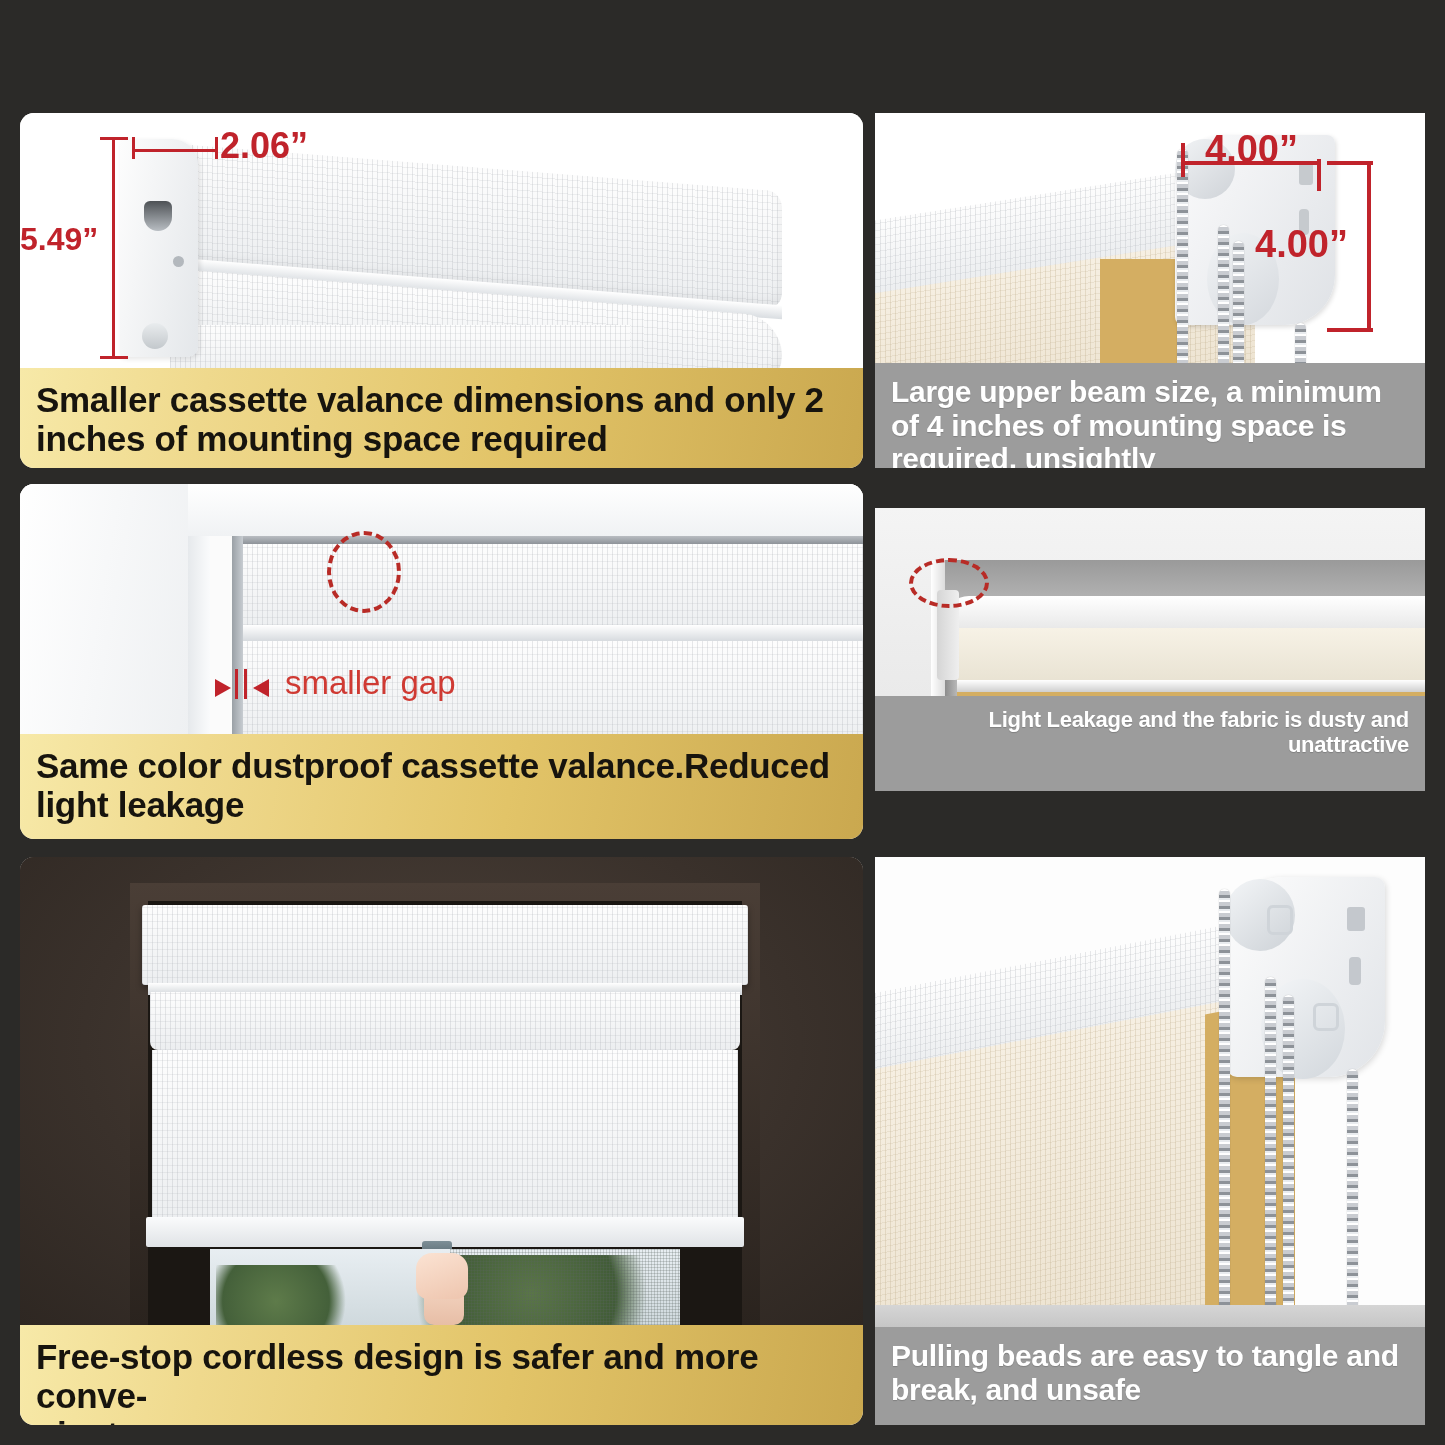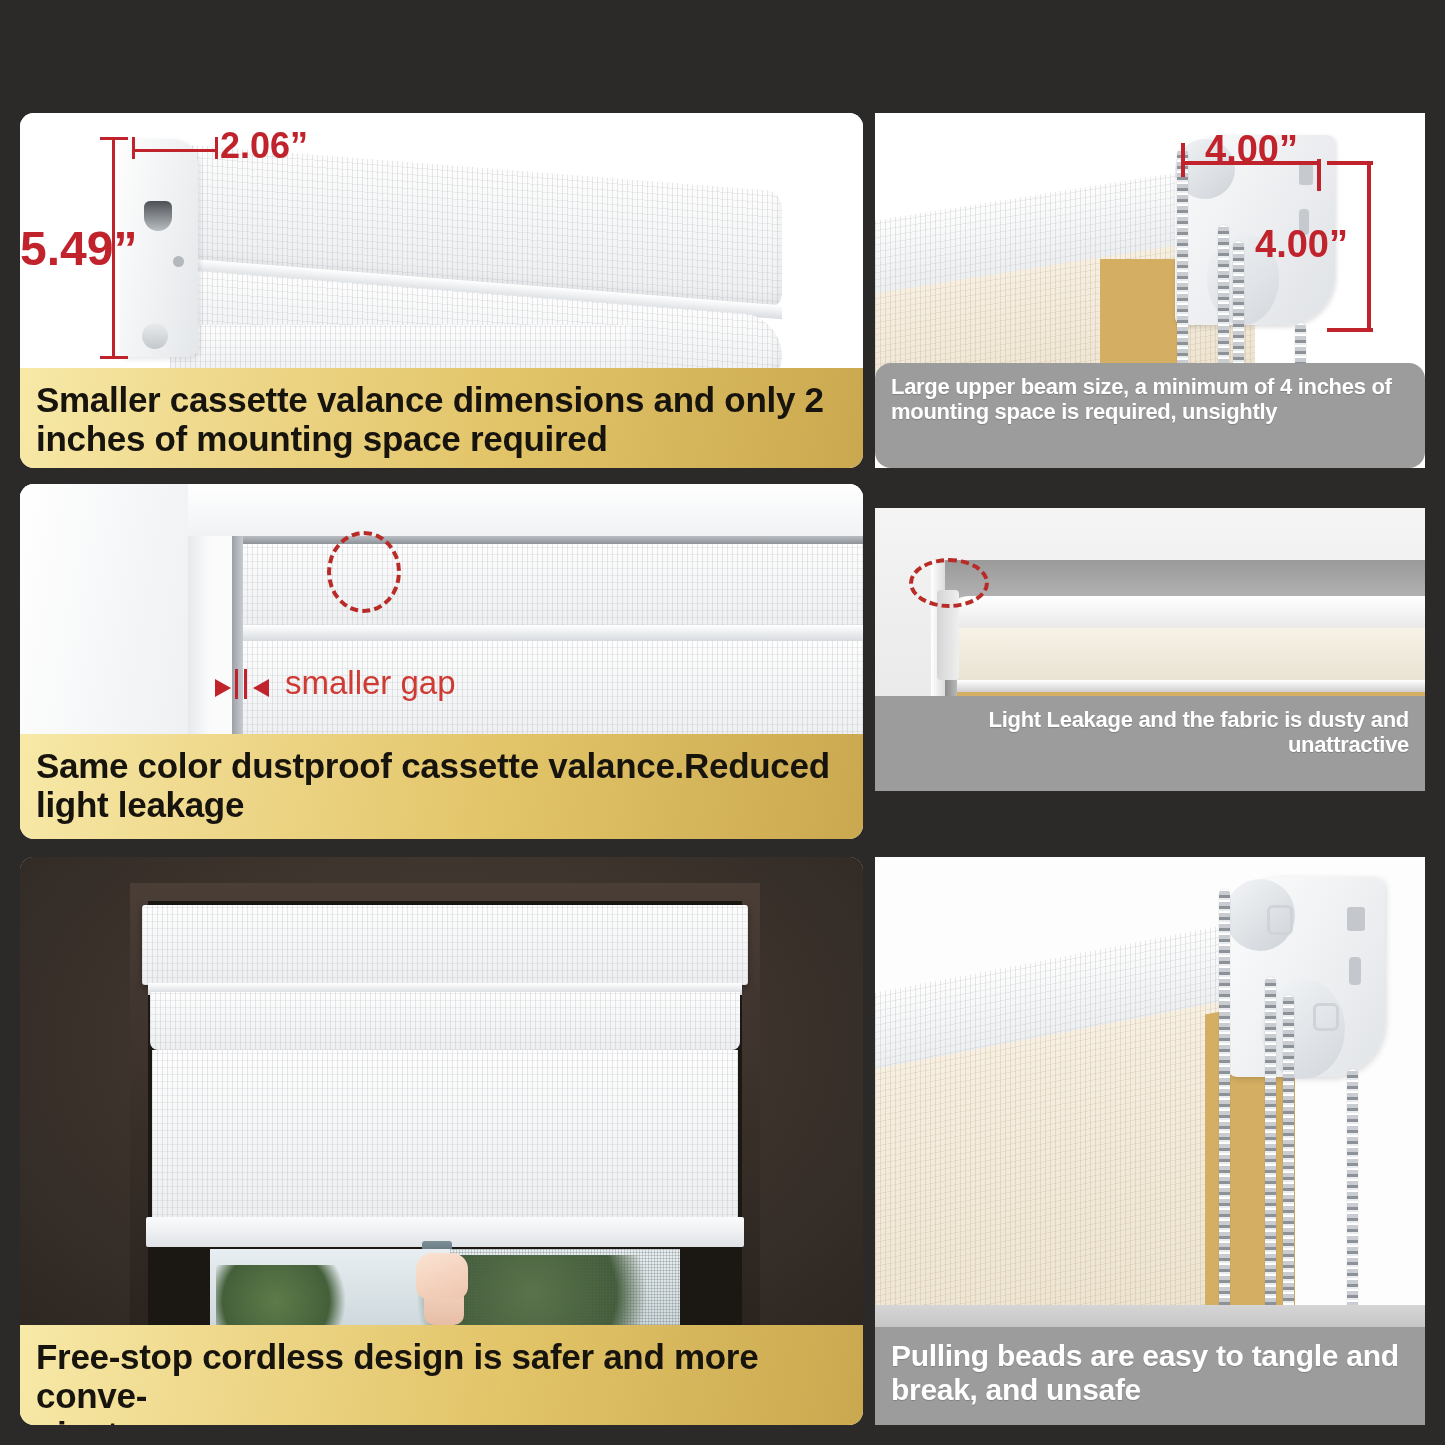--- a/index.html
+++ b/index.html
@@ -157,21 +157,21 @@
                     background:linear-gradient(180deg,#e9ecee,#c3c8cc); border-radius:50%;"></div>
 
         <div class="dim-line" style="left:112px; top:36px; width:86px; height:3px;"></div>
         <div class="dim-line" style="left:112px; top:24px; width:3px; height:22px;"></div>
         <div class="dim-line" style="left:195px; top:24px; width:3px; height:22px;"></div>
         <div class="dim-txt" style="left:200px; top:12px; font-size:36px;">2.06”</div>
 
         <div class="dim-line" style="left:92px; top:24px; width:3px; height:222px;"></div>
         <div class="dim-line" style="left:80px; top:24px; width:28px; height:3px;"></div>
         <div class="dim-line" style="left:80px; top:243px; width:28px; height:3px;"></div>
-        <div class="dim-txt" style="left:0px; top:108px; font-size:48px;">5.49”</div>
+        <div class="dim-txt" style="left:0px; top:108px; font-size:32px;">5.49”</div>
       </div>
 
       <div class="caption good" style="height:100px;">Smaller cassette valance dimensions and only 2 inches of mounting space required</div>
     </div>
 
     <div class="panel bad" style="left:875px; top:113px; width:550px; height:355px;">
       <div class="photo" style="height:262px; background:#ffffff;">
 
         <div class="fill fabric-white" style="left:-20px; top:44px; width:420px; height:74px;
                     transform: skewY(-9deg); transform-origin: right top;
@@ -202,21 +202,21 @@
         <div class="dim-line" style="left:306px; top:30px; width:4px; height:34px;"></div>
         <div class="dim-line" style="left:442px; top:46px; width:4px; height:32px;"></div>
         <div class="dim-txt" style="left:330px; top:15px; font-size:38px;">4.00”</div>
 
         <div class="dim-line" style="left:492px; top:48px; width:4px; height:170px;"></div>
         <div class="dim-line" style="left:452px; top:48px; width:46px; height:4px;"></div>
         <div class="dim-line" style="left:452px; top:215px; width:46px; height:4px;"></div>
         <div class="dim-txt" style="left:380px; top:110px; font-size:38px;">4.00”</div>
       </div>
 
-      <div class="caption bad" style="height:105px; font-size:22px;border-radius:16px;">Large upper beam size, a minimum of 4 inches of mounting space is required, unsightly</div>
+      <div class="caption bad" style="height:105px; font-size:30px;">Large upper beam size, a minimum of 4 inches of mounting space is required, unsightly</div>
     </div>
 
     <div class="panel good" style="left:20px; top:484px; width:843px; height:355px;">
       <div class="photo" style="height:262px; background:#fbfbfb;padding-left:13px;">
 
         <div class="fill" style="left:0; top:0; width:168px; height:262px;
                     background:linear-gradient(100deg,#ffffff,#eef0f2);"></div>
         <div class="fill" style="left:168px; top:0; width:22px; height:262px;
                     background:linear-gradient(90deg,#e6e9ec,#fafbfc);"></div>
         <div class="fill" style="left:168px; top:0; width:675px; height:52px;

